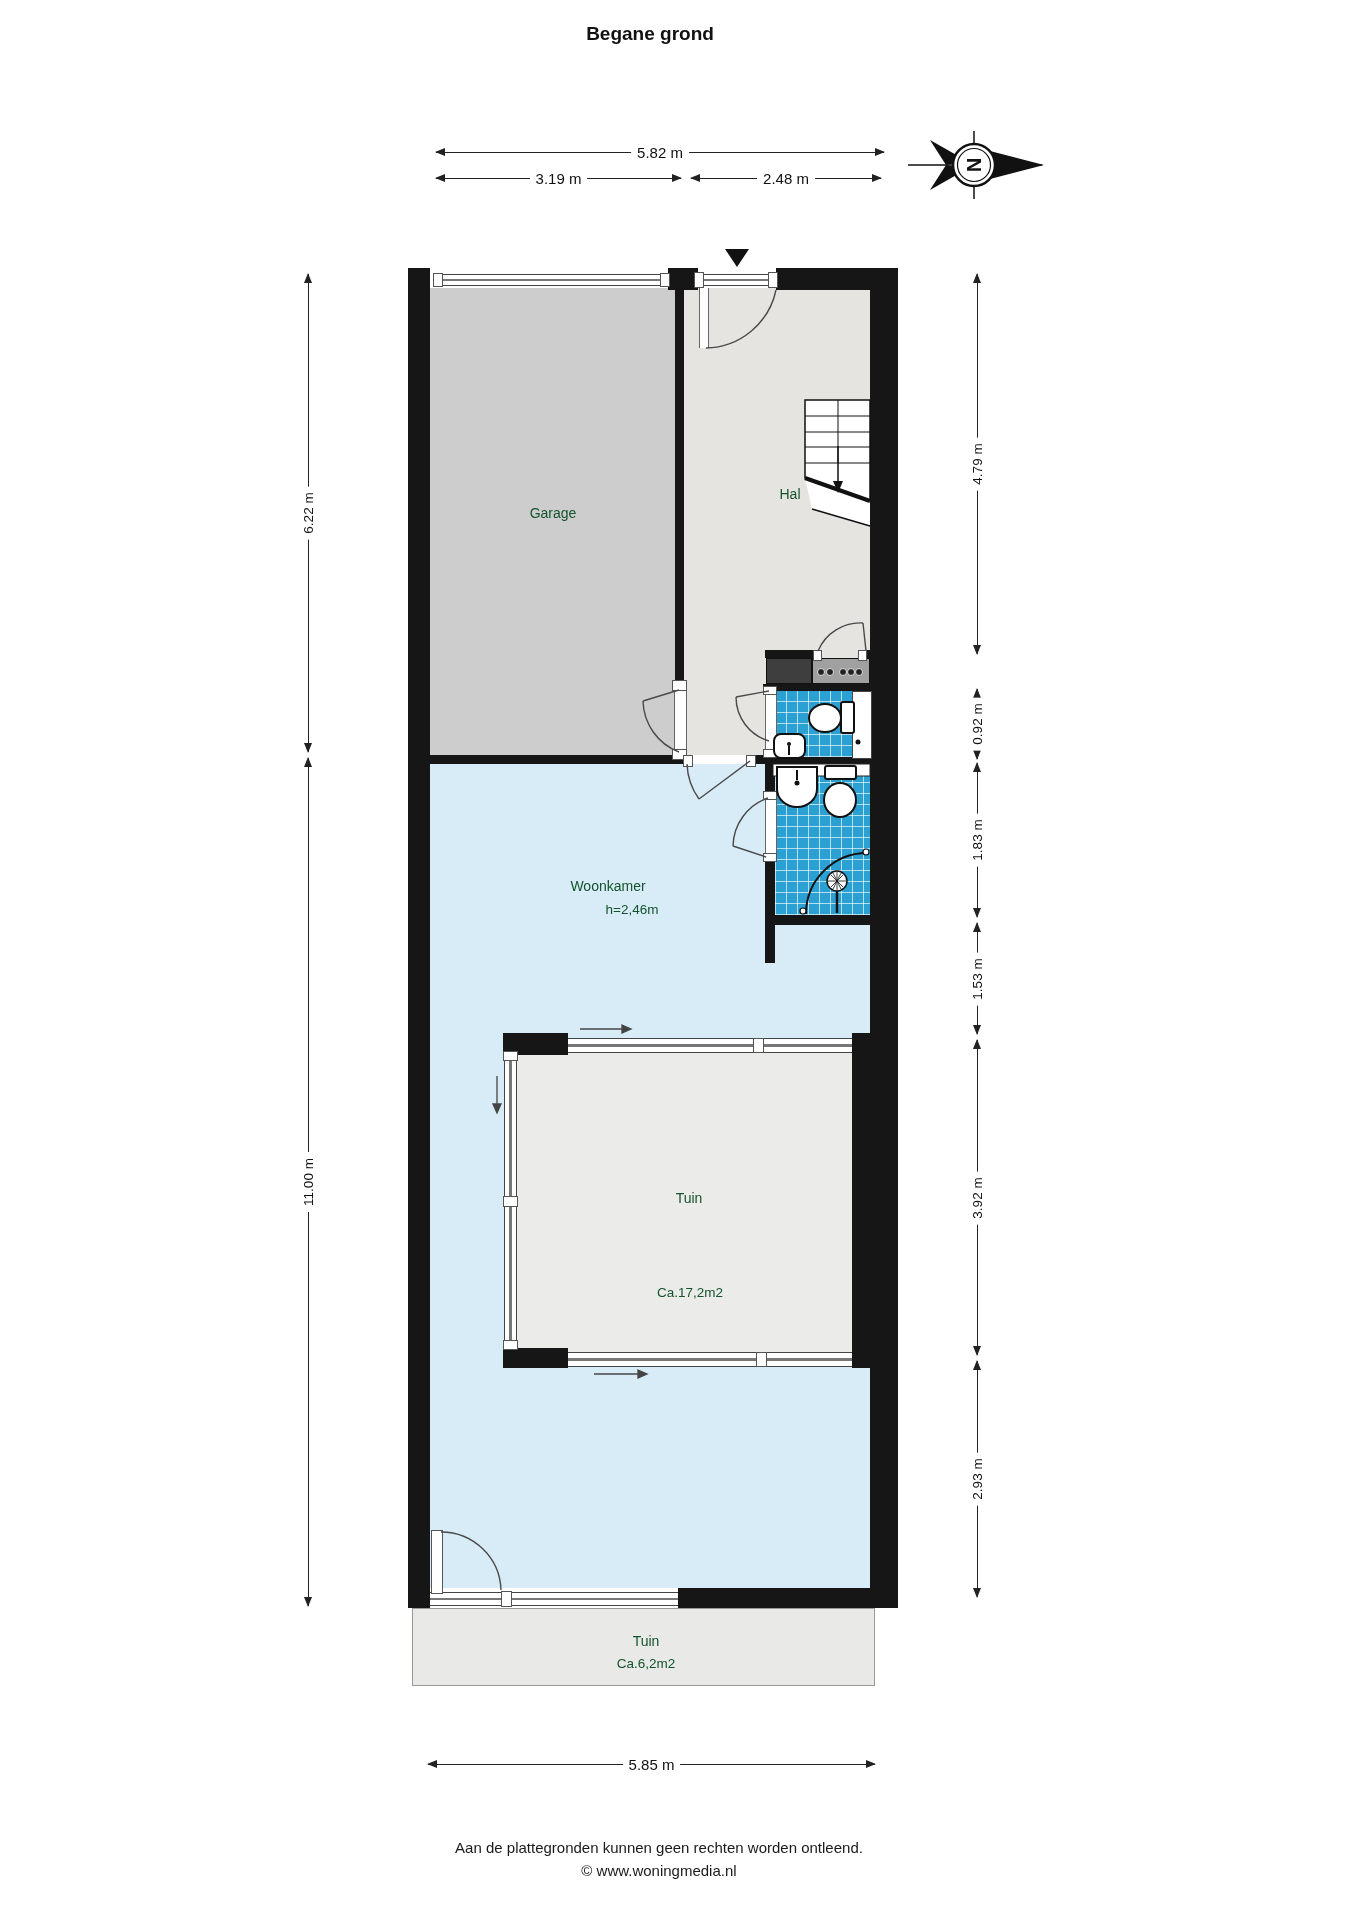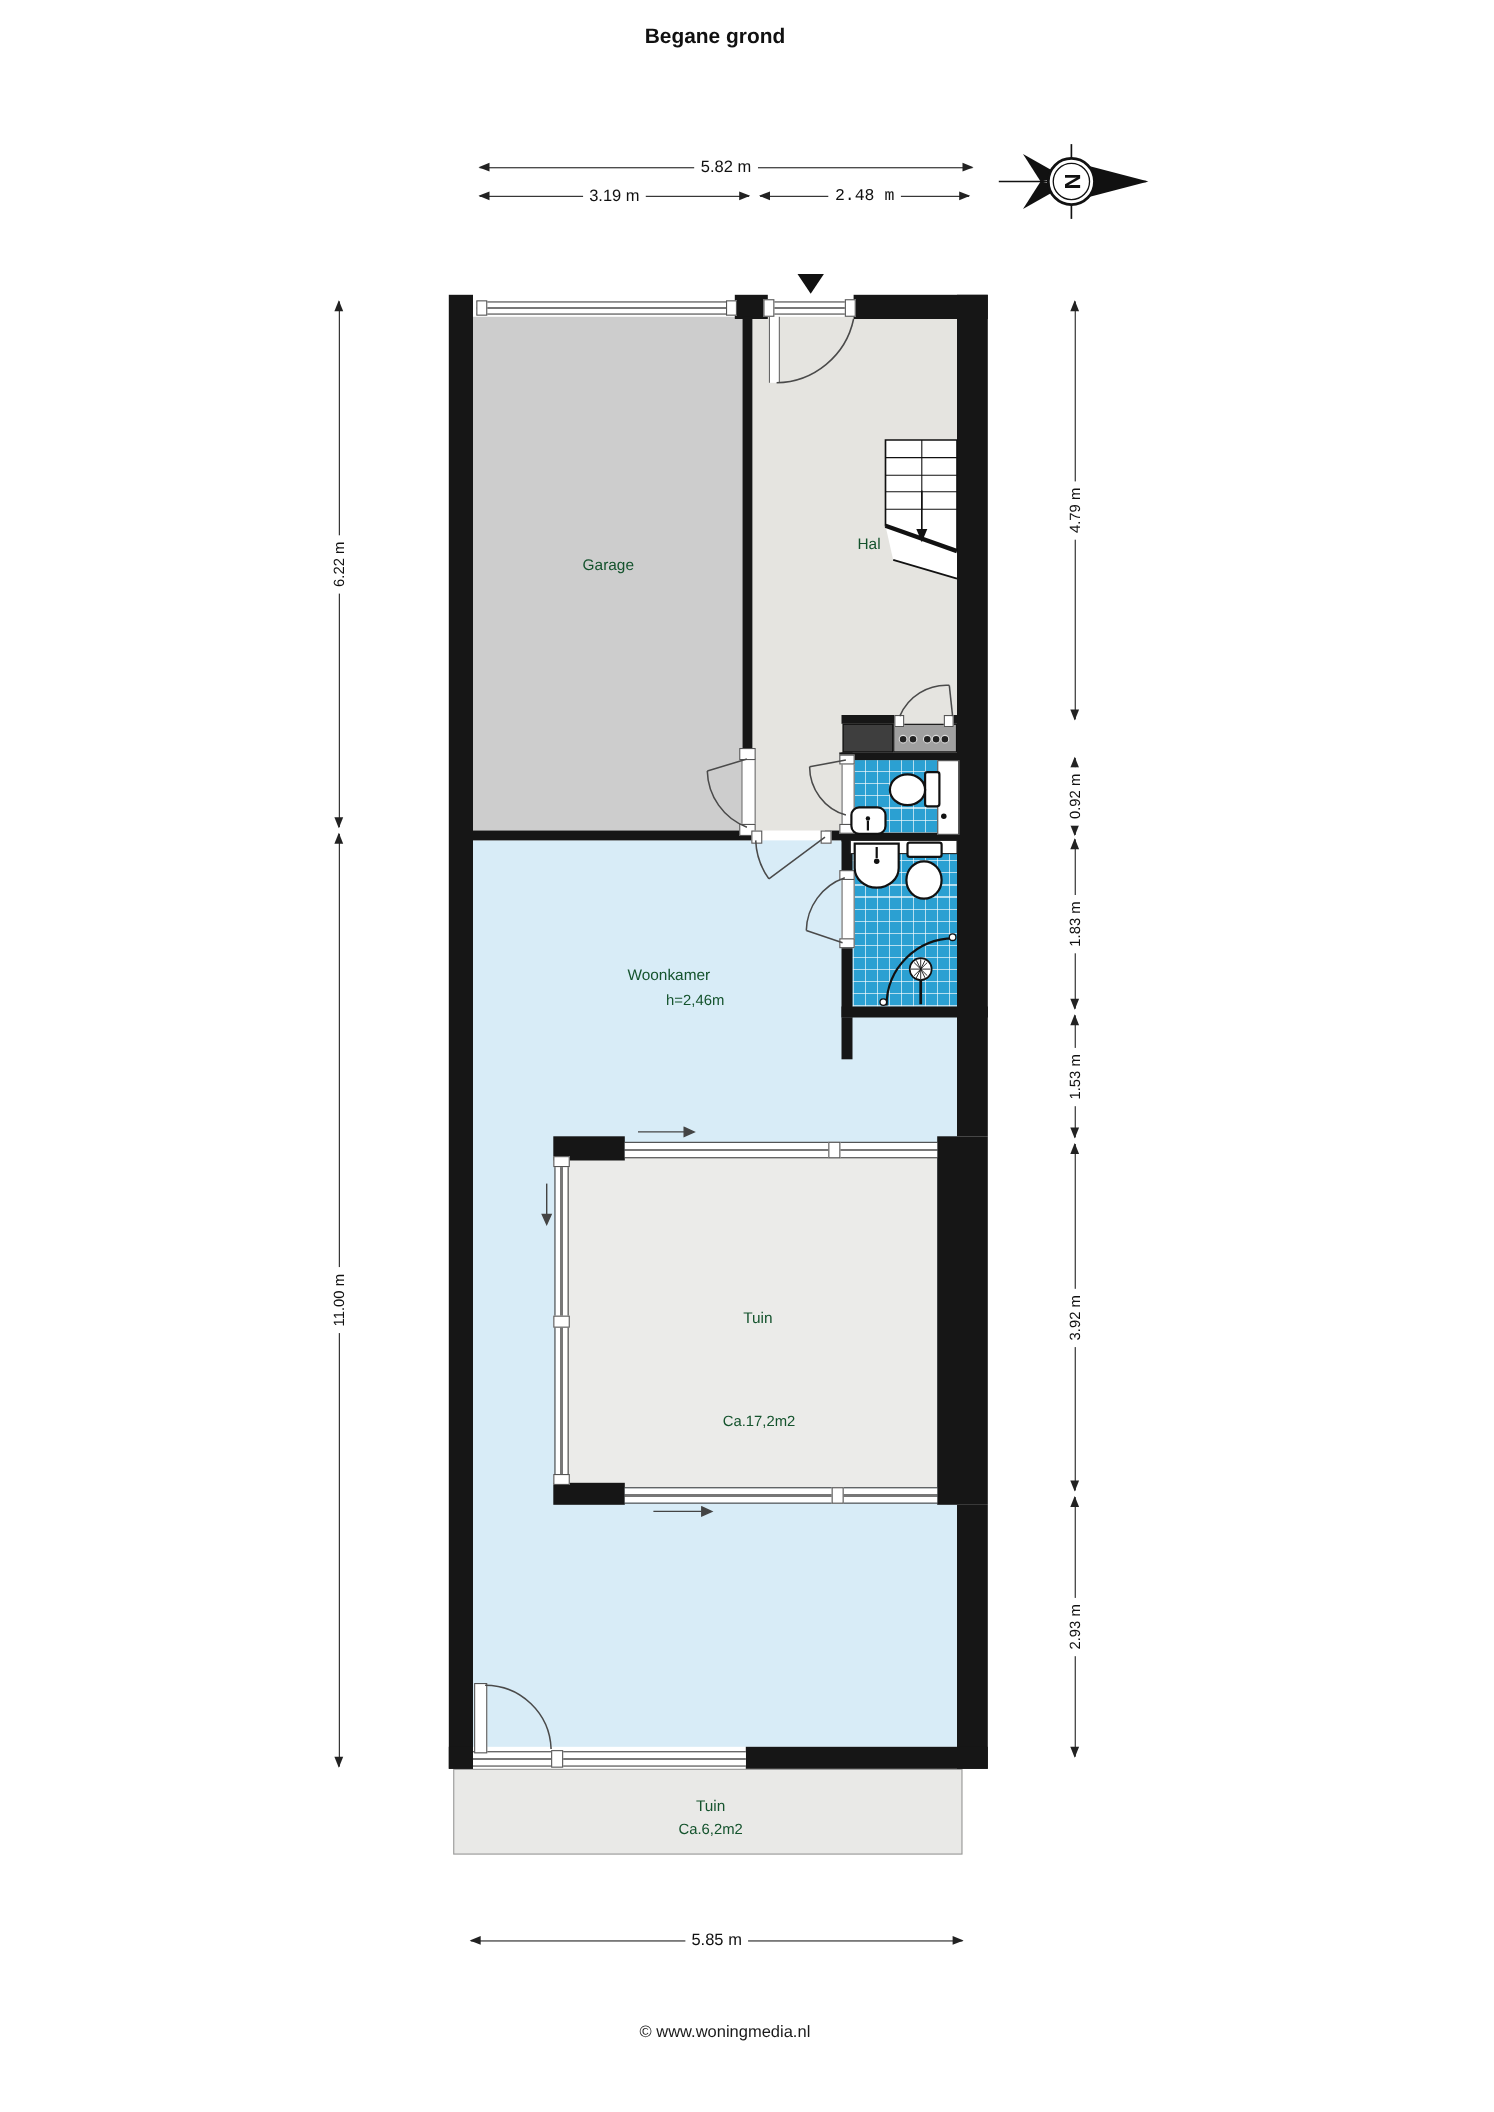--- a/index.html
+++ b/index.html
@@ -239,21 +239,21 @@
       <i class="aL"></i>
       <i class="aR"></i>
     <span class="lab">5.82 m</span>
   </div>
   <div class="hdim" style="left:435px;top:170px;width:247px;">
     <i class="ln"></i>
       <i class="aL"></i>
       <i class="aR"></i>
     <span class="lab">3.19 m</span>
   </div>
-  <div class="hdim" style="left:690px;top:170px;width:192px;font-family:Liberation Mono, monospace;">
+  <div class="hdim" style="left:690px;top:170px;width:192px;">
     <i class="ln"></i>
       <i class="aL"></i>
       <i class="aR"></i>
     <span class="lab">2.48 m</span>
   </div>
 
   <div class="vdim" style="left:300px;top:273px;height:480px;">
     <i class="ln"></i>
       <i class="aT"></i>
       <i class="aB"></i>
@@ -304,16 +304,17 @@
   </div>
 
   <div class="hdim" style="left:427px;top:1756px;width:449px;">
     <i class="ln"></i>
       <i class="aL"></i>
       <i class="aR"></i>
     <span class="lab">5.85 m</span>
   </div>
 
   <div class="footer">
+    <div>Aan de plattegronden kunnen geen rechten worden ontleend.</div>
     <div>© www.woningmedia.nl</div>
   </div>
 
 </div>
 
 </body></html>

